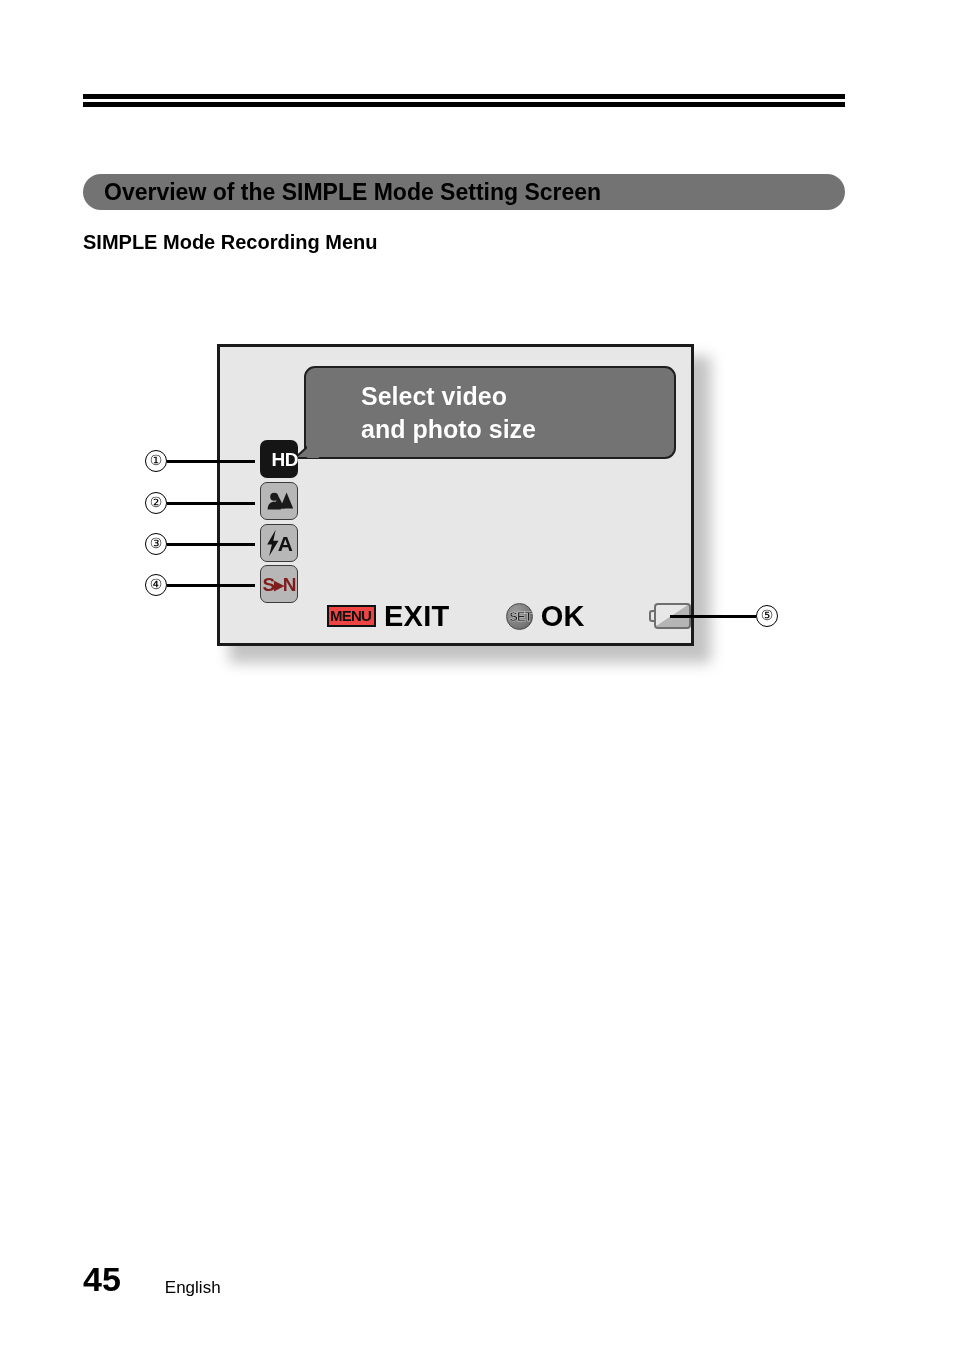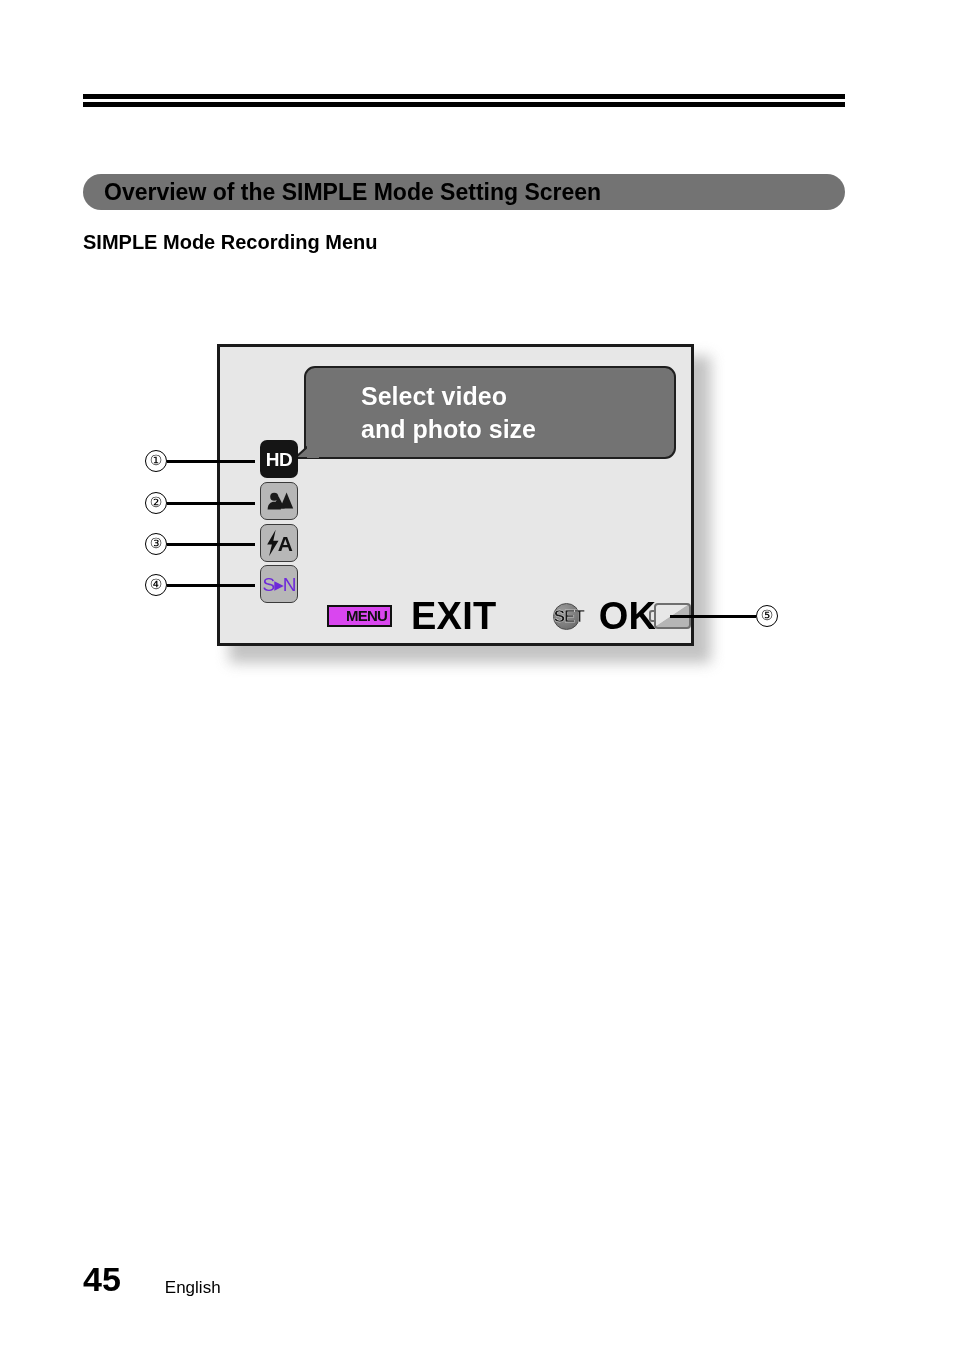--- a/index.html
+++ b/index.html
@@ -165,35 +165,35 @@
   }
   .icon-hd   { left: 0; top: 0; }
   .icon-scene{ left: 0; top: 42px; }
   .icon-flash{ left: 0; top: 84px; }
   .icon-sn   { left: 0; top: 125px; }
 
   .hd-text {
     position: absolute;
     left: 0; right: 0; top: 50%;
     transform: translateY(-50%);
-    text-align: center;
+    text-align: right;
     color: #ffffff;
     font-size: 19px;
     font-weight: bold;
     letter-spacing: -0.5px;
     line-height: 1;
   }
   .sn-text {
     position: absolute;
     left: 0; right: 0; top: 50%;
     transform: translateY(-50%);
     text-align: center;
-    color: #6d28d9;
+    color: #7f1d1d;
     font-size: 19px;
-    font-weight: normal;
+    font-weight: bold;
     letter-spacing: -1px;
     line-height: 1;
   }
   .flash-a {
     position: absolute;
     right: 4px; top: 50%;
     transform: translateY(-50%);
     color: #111111;
     font-size: 21px;
     font-weight: bold;
@@ -205,52 +205,52 @@
     position: absolute;
     left: 327px;
     top: 583px;
     display: flex;
     align-items: center;
     height: 34px;
   }
   .menu-chip {
     display: inline-block;
     border: 2.5px solid #111111;
-    background: #d946ef;
+    background: #ef4444;
     color: #111111;
     font-size: 15px;
     font-weight: bold;
     letter-spacing: -0.8px;
-    padding: 1px 3px 2px 17px;
+    padding: 1px 3px 2px 1px;
     line-height: 1;
     box-sizing: border-box;
   }
   .osd-label {
-    font-size: 38px;
-    font-weight: bold;
-    line-height: 1;
-    margin-left: 19px;
+    font-size: 29px;
+    font-weight: bold;
+    line-height: 1;
+    margin-left: 8px;
     letter-spacing: 0.3px;
   }
   .set-chip {
     position: relative;
     display: inline-block;
     width: 27px;
     height: 27px;
     border-radius: 50%;
     background: radial-gradient(circle at 34% 30%, #9c9c9c 0%, #7b7b7b 60%, #5d5d5d 100%);
     border: 1.5px solid #4a4a4a;
     box-sizing: border-box;
   }
   .set-chip span {
     position: absolute;
     left: 0; right: 0; top: 50%;
     transform: translateY(-50%);
-    text-align: left;
-    font-size: 17px;
+    text-align: right;
+    font-size: 13px;
     font-weight: bold;
     color: #1c1c1c;
     letter-spacing: -1px;
     line-height: 1;
     -webkit-text-stroke: 0.4px #e9e9e9;
   }
   .gap { width: 56px; }
 
   
   .battery {

